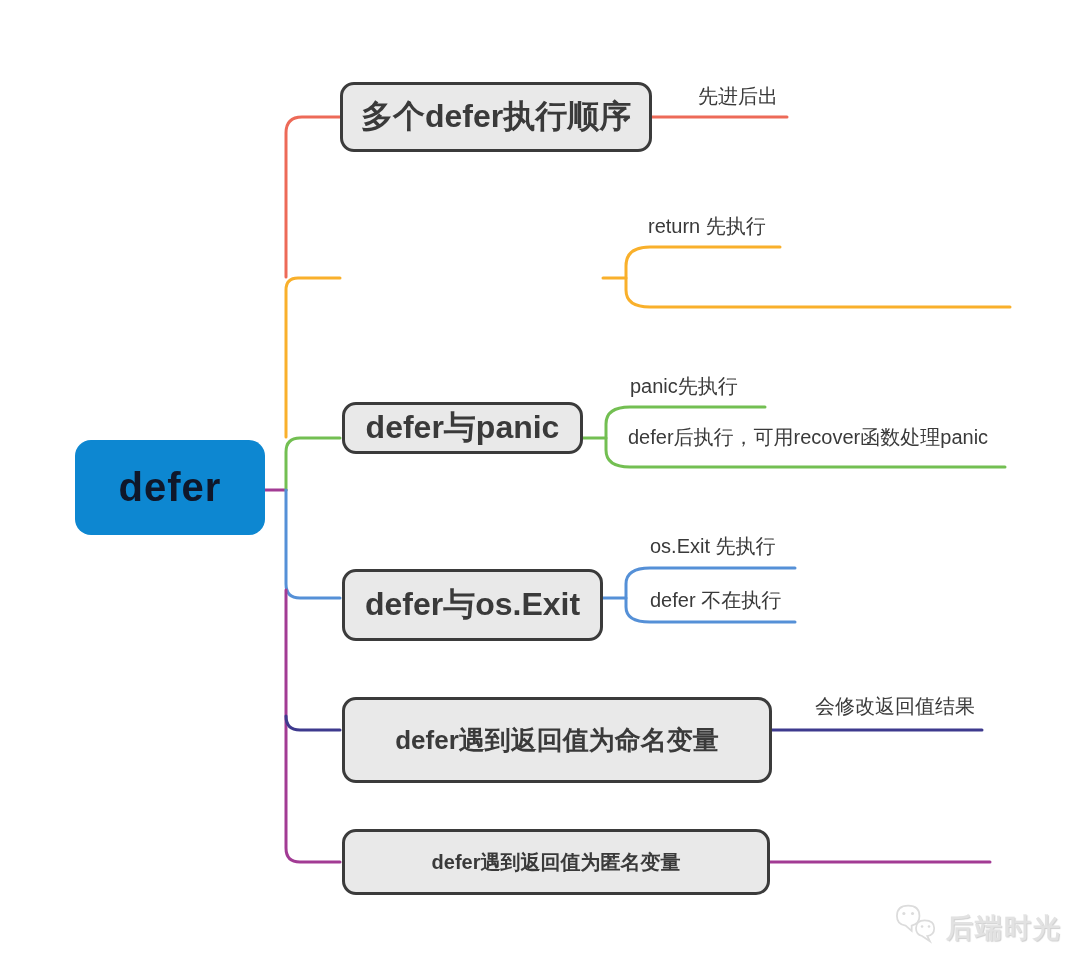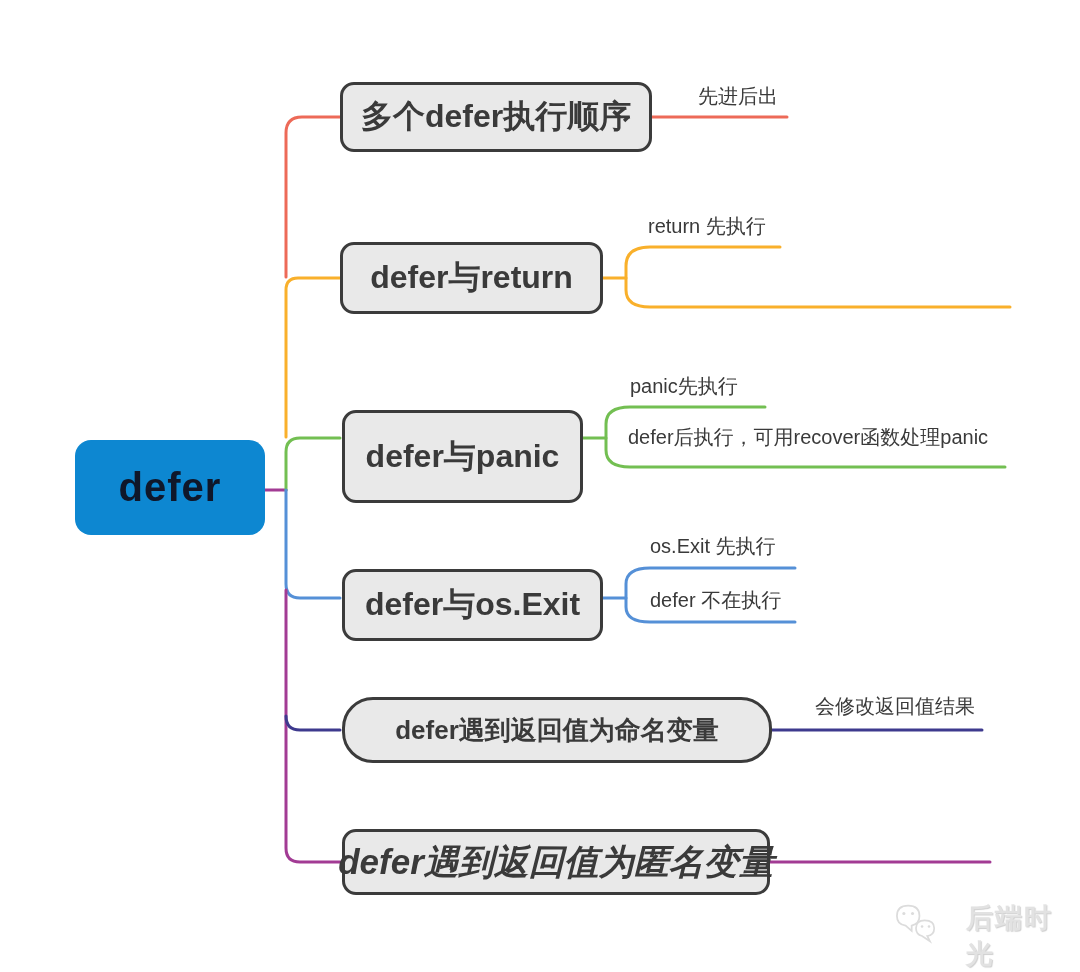--- a/index.html
+++ b/index.html
@@ -25,41 +25,41 @@
   }
   .topic{
     position:absolute;box-sizing:border-box;
     background:var(--c-box_bg);border:3px solid var(--c-box_border);
     border-radius:14px;display:flex;align-items:center;justify-content:center;
     color:var(--c-text);font-size:32px;font-weight:bold;cursor:pointer;
     white-space:nowrap;
   }
   .topic1{left:340px;top:82px;width:312px;height:70px;}
   .topic2{left:340px;top:242px;width:263px;height:72px;}
-  .topic3{left:342px;top:402px;width:241px;height:93px;margin-top:8px;}
+  .topic3{left:342px;top:402px;width:241px;height:52px;}
   .topic4{left:342px;top:562px;width:261px;height:72px;margin-top:7px;}
-  .topic5{left:342px;top:697px;width:430px;height:66px;font-size:26px;border-radius:31px;}
-  .topic6{left:342px;top:829px;width:428px;height:66px;font-size:35px;font-style:italic;}
+  .topic5{left:342px;top:697px;width:430px;height:86px;font-size:26px;}
+  .topic6{left:342px;top:829px;width:428px;height:66px;font-size:20px;}
 
   .leaf{
     position:absolute;color:var(--c-text);font-size:20px;font-weight:500;
     white-space:nowrap;cursor:pointer;line-height:1.2;
   }
   .leaf1 {left:698px;top:84px;}
   .leaf2a{left:648px;top:214px;}
   .leaf2b{left:648px;top:265px;}
   .leaf3a{left:630px;top:374px;}
   .leaf3b{left:628px;top:425px;}
   .leaf4a{left:650px;top:534px;}
   .leaf4b{left:650px;top:588px;}
   .leaf5 {left:815px;top:694px;}
   .leaf6 {left:803px;top:826px;}
 
   .watermark{
-    position:absolute;left:890px;top:900px;display:flex;align-items:flex-start;gap:24px;
+    position:absolute;left:890px;top:900px;display:flex;align-items:flex-end;gap:4px;
     color:var(--c-watermark);user-select:none;
   }
   .watermark .wm-text{
     font-size:27px;font-weight:bold;letter-spacing:2px;
     text-shadow:1px 1px 1px #cfcfcf;
   }
   .watermark svg{display:block;}
 </style>
 </head>
 <body>
@@ -87,21 +87,20 @@
     <path class="stroke-blue" d="M 603,598 H 626"></path>
     <path class="stroke-blue" d="M 795,568 H 650 Q 626,568 626,584 V 607 Q 626,622 650,622 H 795"></path>
 
     <path class="stroke-indigo" d="M 772,730 H 982"></path>
     <path class="stroke-purple" d="M 770,862 H 990"></path>
   </svg>
 
   <div class="root">defer</div>
 
   <div class="topic topic1">多个defer执行顺序</div>
-  <div class="topic topic2">defer与return</div>
   <div class="topic topic3">defer与panic</div>
   <div class="topic topic4">defer与os.Exit</div>
   <div class="topic topic5">defer遇到返回值为命名变量</div>
   <div class="topic topic6">defer遇到返回值为匿名变量</div>
 
   <div class="leaf leaf1">先进后出</div>
   <div class="leaf leaf2a">return 先执行</div>
   <div class="leaf leaf3a">panic先执行</div>
   <div class="leaf leaf3b">defer后执行，可用recover函数处理panic</div>
   <div class="leaf leaf4a">os.Exit 先执行</div>

